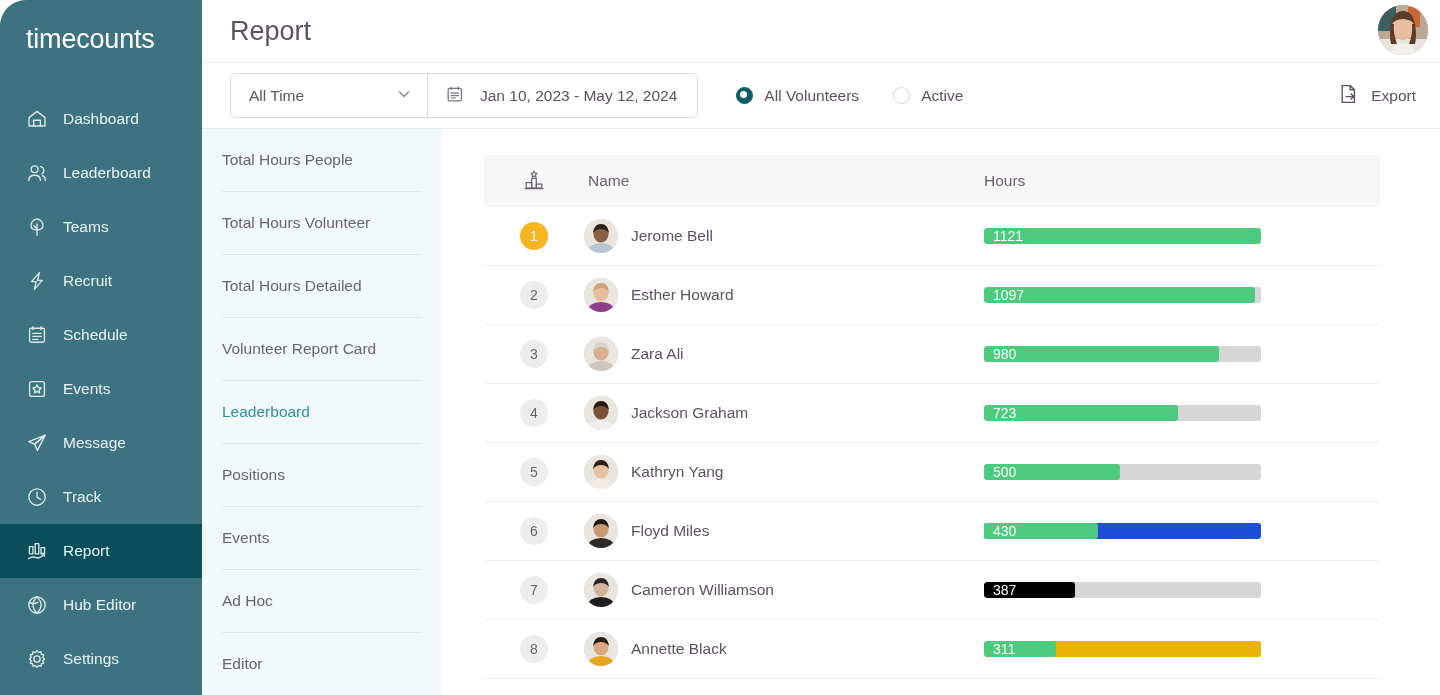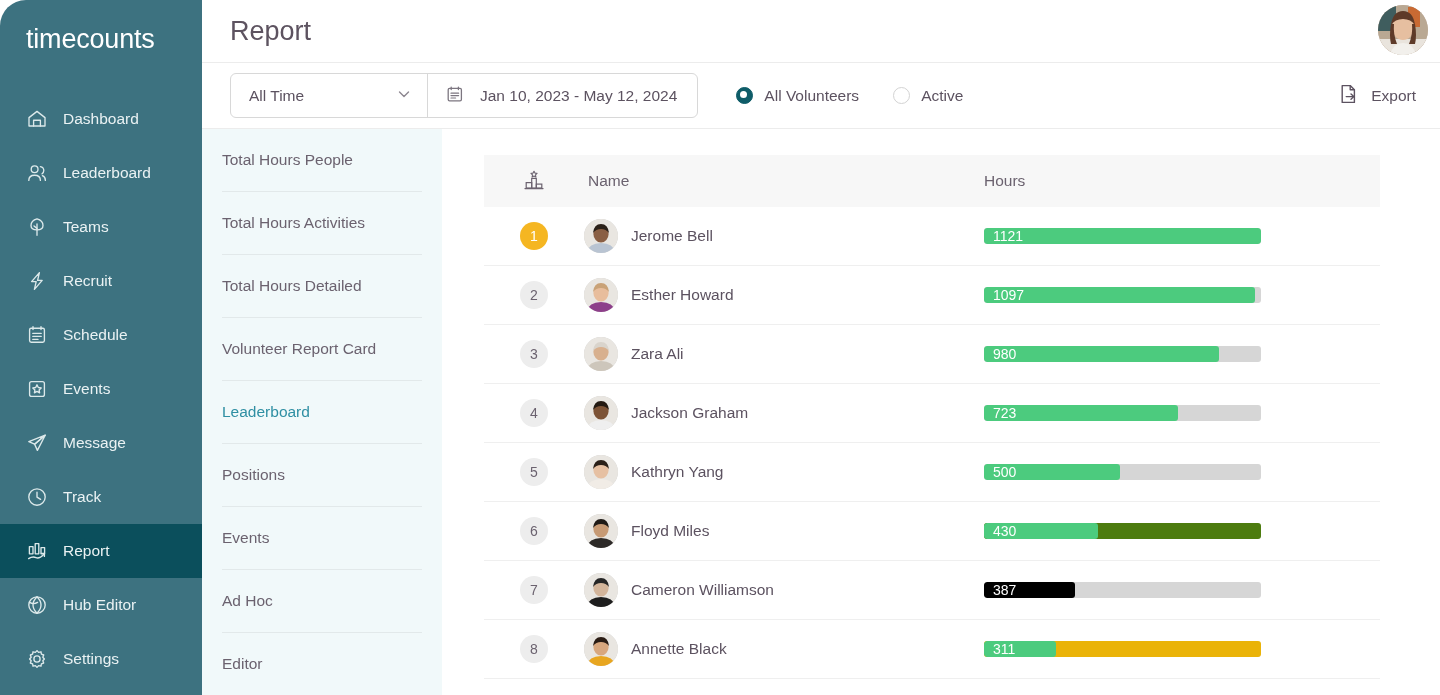--- a/index.html
+++ b/index.html
@@ -410,21 +410,21 @@
             <path d="M13 11 L15.8 13.6 L13 16.2" stroke="#5C5260" stroke-width="1.4" stroke-linecap="round" stroke-linejoin="round"></path>
           </svg>
         </span>
         <span class="elbl">Export</span>
       </div>
     </div>
 
     <div class="body">
       <nav class="subnav" id="subnav">
           <div class="subnav-item">Total Hours People</div>
-          <div class="subnav-item">Total Hours Activities</div>
+          <div class="subnav-item">Total Hours Volunteer</div>
           <div class="subnav-item">Total Hours Detailed</div>
           <div class="subnav-item">Volunteer Report Card</div>
           <div class="subnav-item active">Leaderboard</div>
           <div class="subnav-item">Positions</div>
           <div class="subnav-item">Events</div>
           <div class="subnav-item">Ad Hoc</div>
           <div class="subnav-item">Editor</div>
         </nav>
 
       <section class="content">
@@ -545,21 +545,21 @@
                 <div class="td-name">
                   <div class="pav"><svg width="34" height="34" viewBox="0 0 34 34">
                       <rect width="34" height="34" fill="#e9e6e1"></rect>
                       <path d="M2 34 q3 -10 15 -10 q12 0 15 10 z" fill="#2d2a28"></path>
                       <ellipse cx="17" cy="15" rx="7.6" ry="8.6" fill="#c79a74"></ellipse>
                       <path d="M9 14 q1 -9 8 -9 q7 0 8 9 q-3 -4 -8 -4 q-5 0 -8 4 z" fill="#1f1a16"></path>
                     </svg></div>
                   <span class="nm">Floyd Miles</span>
                 </div>
                 <div class="td-hours">
-                  <div class="bar-track" style="background: #4d7c0f;">
+                  <div class="bar-track" style="background: #1d4ed8;">
                     <div class="bar-fill" style="width: 41%; background: rgb(76, 203, 126);">430</div>
                   </div>
                 </div>
               </div>
               <div class="trow">
                 <div class="td-rank">
                   <div class="rank-badge">7</div>
                 </div>
                 <div class="td-name">
                   <div class="pav"><svg width="34" height="34" viewBox="0 0 34 34">

